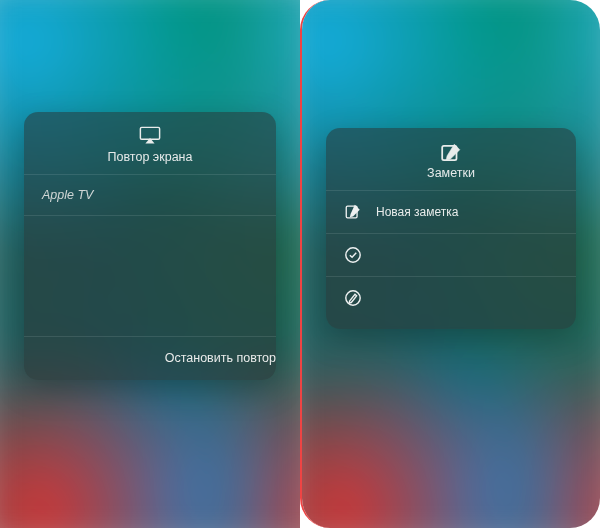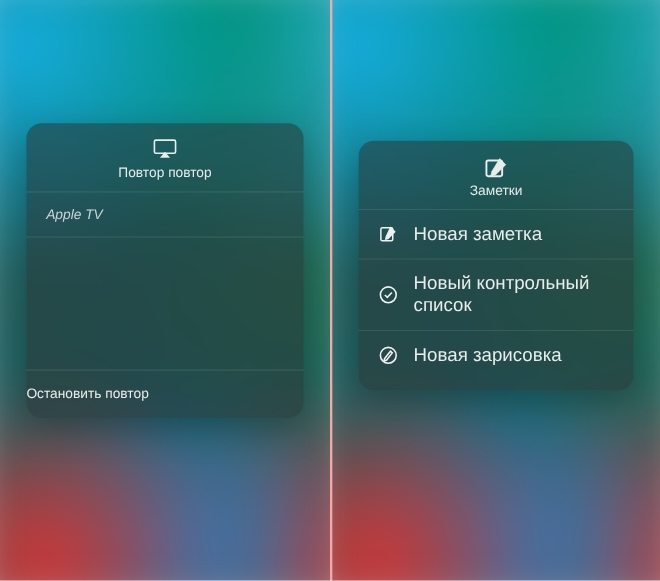--- a/index.html
+++ b/index.html
@@ -9,21 +9,21 @@
     width: 600px;
     height: 528px;
     background: #fff;
   }
   .pane {
     position: relative;
     width: 50%;
     height: 100%;
     overflow: hidden;
   }
-  .pane + .pane { border-left: 2px solid #fca5a5; }
+  .pane + .pane { border-left: 2px solid #ef4444; border-radius: 30px; }
   
   .bg {
     position: absolute; inset: -30px;
     filter: blur(22px) saturate(1.2);
     background:
       radial-gradient(circle at 15% 12%, #2aa9d2 0, transparent 35%),
       radial-gradient(circle at 55% 8%, #0b8a6b 0, transparent 38%),
       radial-gradient(circle at 88% 10%, #4bb3dd 0, transparent 34%),
       radial-gradient(circle at 10% 50%, #2e5f5d 0, transparent 40%),
       radial-gradient(circle at 85% 48%, #2e6a55 0, transparent 42%),
@@ -57,36 +57,36 @@
   .row-sep { height: 1px; background: rgba(255,255,255,0.10); margin: 0; }
   .device-row {
     padding: 13px 18px;
     font-size: 12.5px;
     color: #cfd6d5;
     cursor: default;
     font-style: italic;
   }
   .spacer { flex: 1; }
   .stop-row {
-    text-align: left;
+    text-align: right;
     padding: 14px 0 15px;
     font-size: 12.5px;
     color: #eaeceb;
     border-top: 1px solid rgba(255,255,255,0.10);
     cursor: pointer;
   }
   
   .panel-right { top: 128px; padding-bottom: 10px; }
   .panel-right .panel-header { padding: 14px 0 10px; }
   .menu-list { display: flex; flex-direction: column; }
   .menu-item {
     display: flex; align-items: center;
     gap: 14px;
     padding: 12px 18px;
-    font-size: 17px;
+    font-size: 12px;
     color: #e8eceb;
     border-top: 1px solid rgba(255,255,255,0.10);
     cursor: pointer;
   }
   .menu-item .icon { width: 18px; height: 18px; flex: 0 0 18px; color: #eef1f1; }
   svg { display: block; }
 </style>
 </head>
 <body>
 
@@ -96,21 +96,21 @@
     <div class="bg"></div>
 
     <div class="panel panel-left">
       <div class="panel-header">
         <span class="icon">
           <svg viewBox="0 0 24 20" fill="none" stroke="currentColor" stroke-width="1.6">
             <rect x="1.5" y="1.5" width="21" height="13" rx="1.5"></rect>
             <path d="M7 19 L12 13 L17 19 Z" fill="currentColor" stroke="none"></path>
           </svg>
         </span>
-        <div class="panel-title">Повтор повтор</div>
+        <div class="panel-title">Повтор экрана</div>
       </div>
       <div class="row-sep"></div>
       <div class="device-row">
         <span>Apple TV</span>
       </div>
       <div class="row-sep"></div>
       <div class="spacer"></div>
       <div class="stop-row">
         <span>Остановить повтор</span>
       </div>
@@ -143,31 +143,29 @@
           <span>Новая заметка</span>
         </div>
 
         <div class="menu-item">
           <span class="icon">
             <svg viewBox="0 0 20 20" fill="none" stroke="currentColor" stroke-width="1.6">
               <circle cx="10" cy="10" r="8"></circle>
               <path d="M6.5 10.2 L9 12.6 L13.6 7.6"></path>
             </svg>
           </span>
-          <span>Новый контрольный список</span>
         </div>
 
 
         <div class="menu-item">
           <span class="icon">
             <svg viewBox="0 0 20 20" fill="none" stroke="currentColor" stroke-width="1.6">
               <circle cx="10" cy="10" r="8"></circle>
               <path d="M6.3 13.2 L12.2 5.8 L14 7.6 L8.1 15 L5.8 15.5 Z" fill="none"></path>
             </svg>
           </span>
-          <span>Новая зарисовка</span>
         </div>
 
       </div>
     </div>
   </div>
 
 </div>
 
 </body></html>

